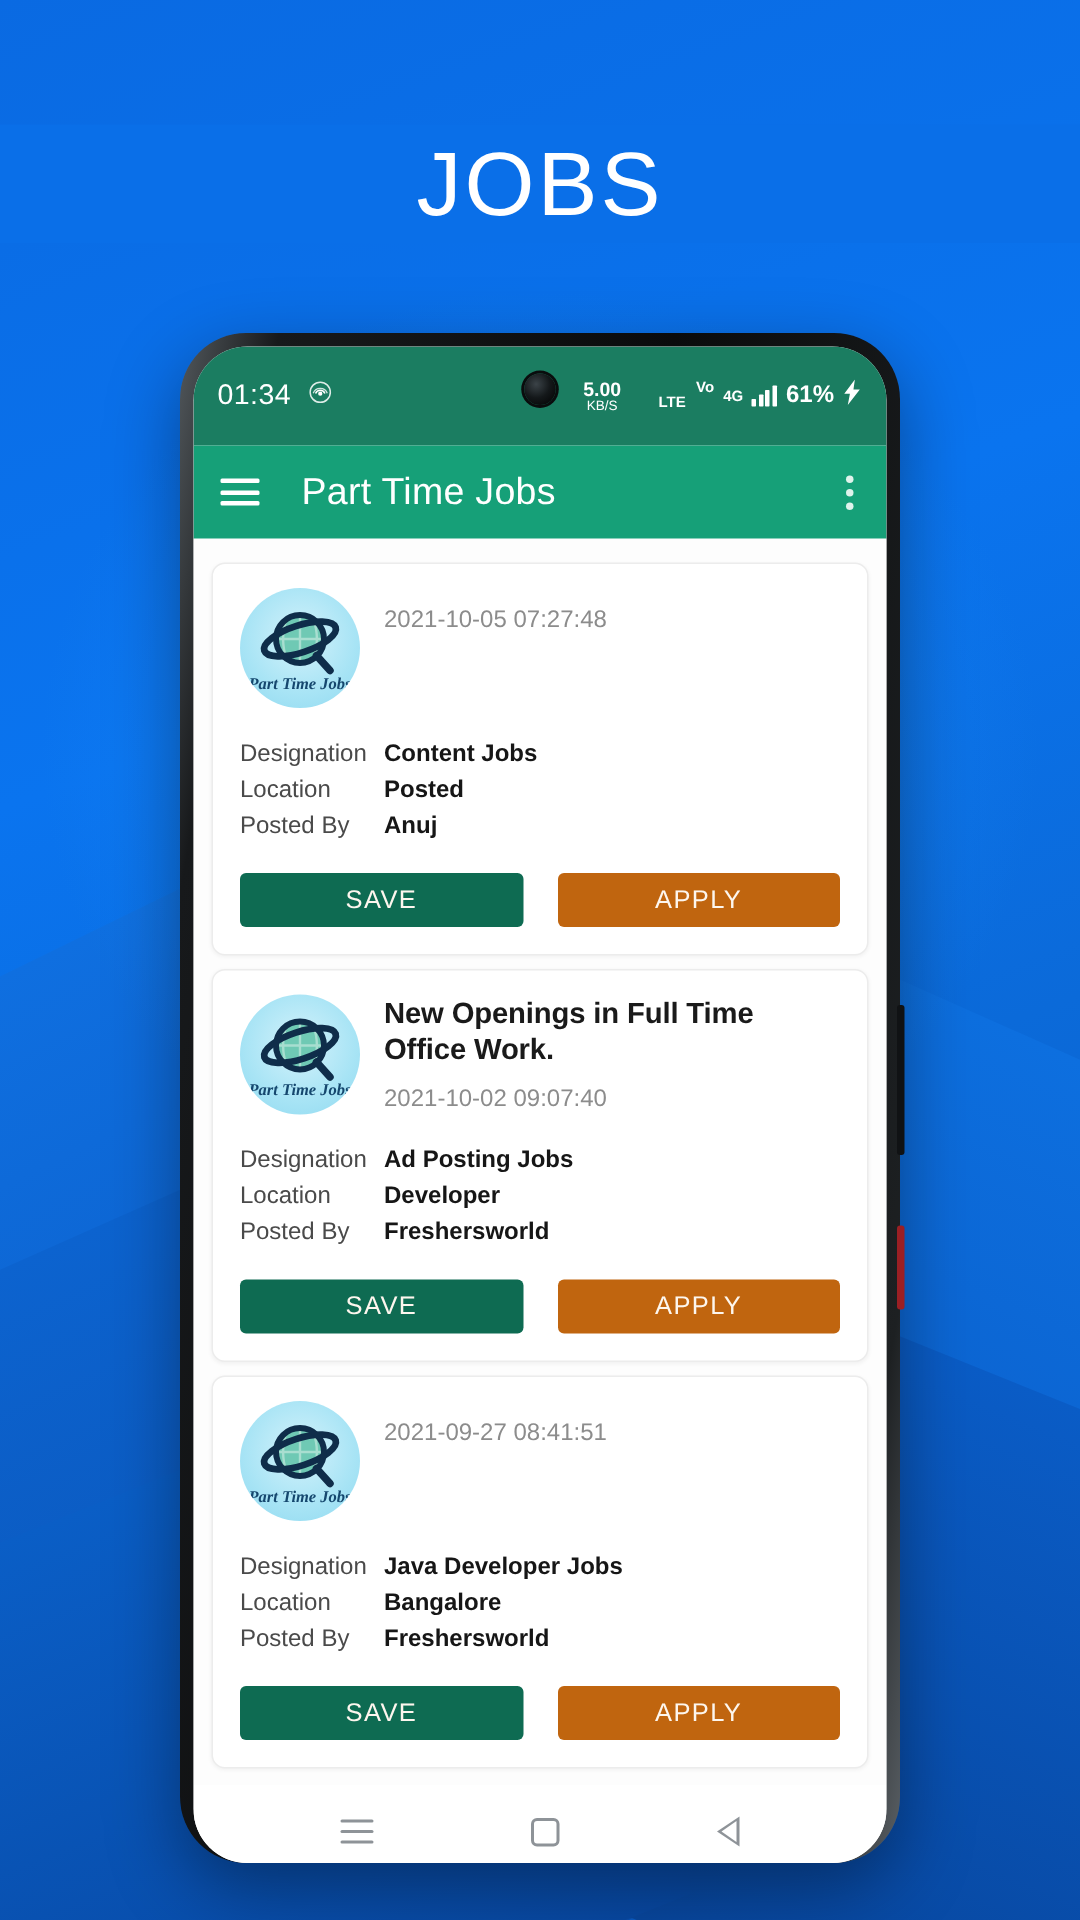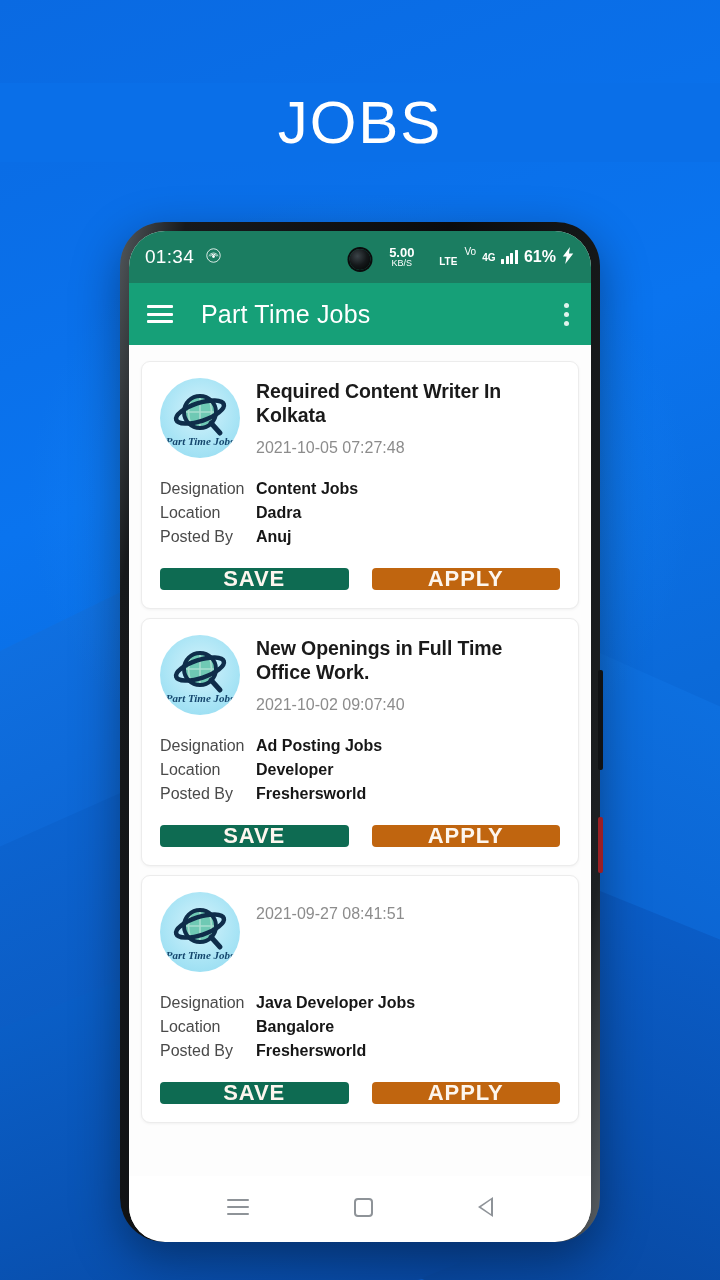--- a/index.html
+++ b/index.html
@@ -79,34 +79,34 @@
     position:absolute; right:-3px; top:448px; width:5px; height:100px;
     background:#101214; border-radius:2px;
   }
   .btn-power {
     position:absolute; right:-3px; top:595px; width:5px; height:56px;
     background:#9b1f24; border-radius:2px;
   }
 
   
   .statusbar {
-    position:relative; height:52px; background:#1b7d61;
+    position:relative; height:66px; background:#1b7d61;
     display:flex; align-items:center; padding:0 16px;
     color:#ffffff;
   }
   .sb-left { display:flex; align-items:center; gap:11px; }
   .sb-time { font-size:19px; font-weight:400; letter-spacing:.3px; }
   .sb-right {
     margin-left:auto; display:flex; align-items:center; gap:6px;
   }
   .sb-speed { line-height:1; text-align:center; }
   .sb-speed .v { font-size:13px; font-weight:700; display:block; }
   .sb-speed .u { font-size:9px; font-weight:400; display:block; }
   .sb-volte { line-height:1; text-align:center; }
-  .sb-volte .a { font-size:10px; font-weight:400; display:block;margin-left:44px; }
+  .sb-volte .a { font-size:10px; font-weight:700; display:block;margin-left:44px; }
   .sb-volte .b { font-size:10px; font-weight:700; display:block; }
   .sb-net { font-size:10px; font-weight:700; }
   .sb-batt { font-size:16px; font-weight:600; }
   .sb-bolt { font-size:16px; }
   .bars { display:flex; align-items:flex-end; gap:1.5px; height:14px; }
   .bars i { width:3px; background:#fff; display:block; border-radius:.5px; }
   .bars i:nth-child(1){height:5px}
   .bars i:nth-child(2){height:8px}
   .bars i:nth-child(3){height:11px}
   .bars i:nth-child(4){height:14px}
@@ -163,22 +163,22 @@
   }
   .job-date { font-size:16px; color:#8c8c8c; margin-top:11px; }
 
   .meta { margin-top:22px; }
   .meta-row { display:flex; align-items:baseline; margin-bottom:6px; }
   .meta-key { width:96px; flex:0 0 96px; font-size:16px; color:#4a4a4a; }
   .meta-val { font-size:16px; color:#161616; font-weight:700; }
 
   .actions { display:flex; gap:23px; margin-top:22px; }
   .btn {
-    flex:1 1 0; height:22px; border:none; border-radius:4px;
-    color:#fdf6ee; font-size:22px; font-weight:700; letter-spacing:.9px;
+    flex:1 1 0; height:36px; border:none; border-radius:4px;
+    color:#fdf6ee; font-size:17px; font-weight:400; letter-spacing:.9px;
     cursor:pointer; display:flex; align-items:center; justify-content:center;
     font-family:"Liberation Sans", sans-serif;
   }
   .btn-save  { background:#0e6b52; }
   .btn-apply { background:#c0650f; }
 
   
   .navbar {
     height:62px; background:#ffffff;
     display:flex; align-items:center; justify-content:space-around;
@@ -289,32 +289,31 @@
                 <svg width="80" height="80" viewBox="0 0 80 80">
                   <circle cx="40" cy="34" r="16" fill="#6fc9b4"></circle>
                   <path d="M40 18v32M24 34h32M31 21c-3 8-3 18 0 26M49 21c3 8 3 18 0 26" stroke="#a8ded0" stroke-width="1.6" fill="none"></path>
                   <ellipse cx="40" cy="34" rx="25" ry="9" transform="rotate(-18 40 34)" fill="none" stroke="#0f2d4a" stroke-width="4.5"></ellipse>
                   <circle cx="40" cy="34" r="16" fill="none" stroke="#0f2d4a" stroke-width="4"></circle>
                   <line x1="51" y1="45" x2="60" y2="55" stroke="#0f2d4a" stroke-width="5" stroke-linecap="round"></line>
                   <text x="40" y="67" text-anchor="middle" font-family="Liberation Serif, serif" font-style="italic" font-weight="bold" font-size="11" fill="#15476e">Part Time Jobs</text>
                 </svg>
               </div>
               <div class="card-headtext">
-                <div class="job-title">Required Content Writer In Kolkata</div>
                 <div class="job-date">2021-10-05 07:27:48</div>
               </div>
             </div>
             <div class="meta">
               <div class="meta-row">
                 <span class="meta-key">Designation</span>
                 <span class="meta-val">Content Jobs</span>
               </div>
               <div class="meta-row">
                 <span class="meta-key">Location</span>
-                <span class="meta-val">Dadra</span>
+                <span class="meta-val">Posted</span>
               </div>
               <div class="meta-row">
                 <span class="meta-key">Posted By</span>
                 <span class="meta-val">Anuj</span>
               </div>
             </div>
             <div class="actions">
               <button class="btn btn-save">SAVE</button>
               <button class="btn btn-apply">APPLY</button>
             </div>

